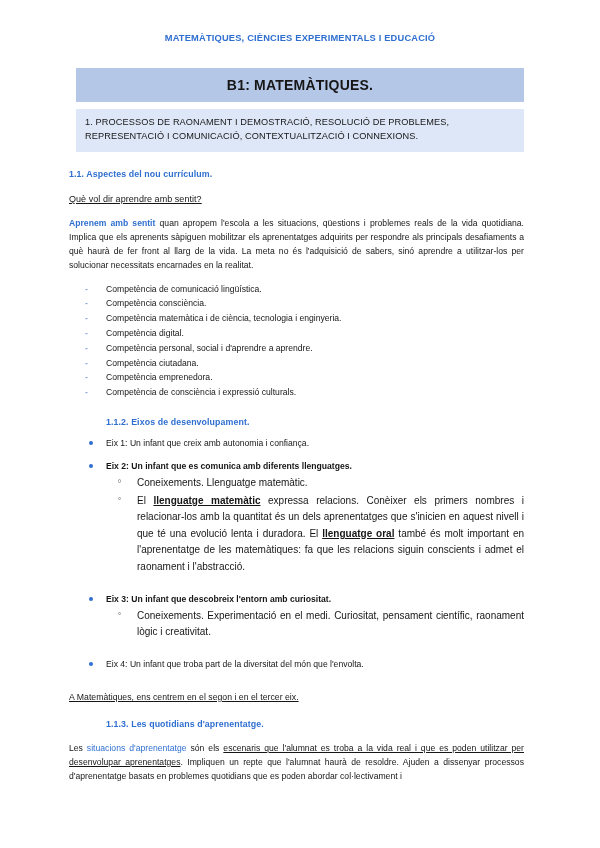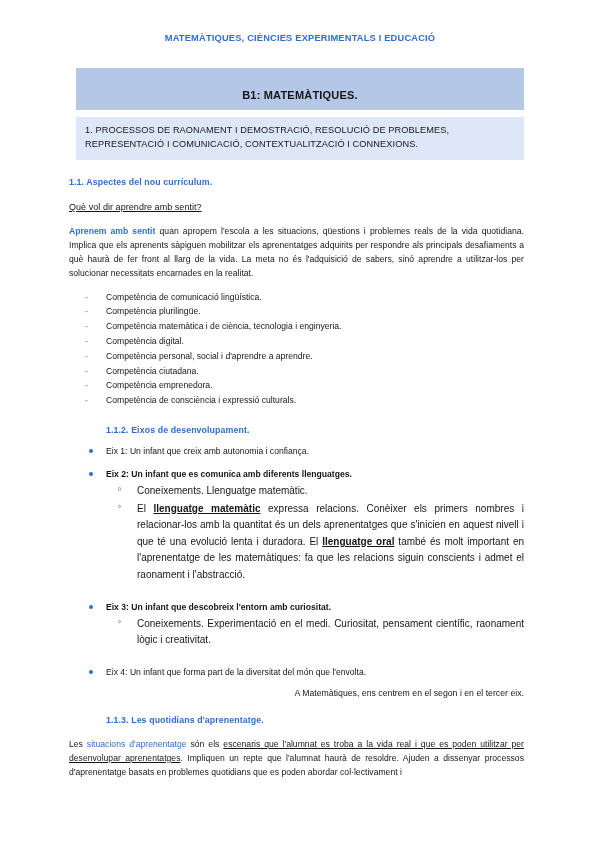--- a/index.html
+++ b/index.html
@@ -35,23 +35,23 @@
   }
 
   
   .banner-wrap {
     margin: 0 76px 0 76px;
   }
   .banner-main {
     background: #b4c7e7;
     text-align: center;
     font-weight: bold;
-    font-size: 11px;
+    font-size: 14px;
     letter-spacing: 0.2px;
-    padding: 21px 6px 9px 6px;
+    padding: 9px 6px 9px 6px;
     margin-top: 25px;
   }
   .banner-sub {
     background: #dee7f7;
     font-weight: normal;
     font-size: 9.2px;
     line-height: 1.52;
     letter-spacing: 0.1px;
     padding: 7px 8px 8px 9px;
     margin-top: 7px;
@@ -144,24 +144,24 @@
     left: 12px;
     top: 4.5px;
     width: 3.2px;
     height: 3.2px;
     border-radius: 50%;
     border: 0.8px solid #9a9a9a;
     box-sizing: border-box;
   }
   .spacer-sm { height: 7px; }
   .note-underline {
+    text-decoration: underline;
     font-size: 8.7px;
-    margin-top: 8px;
+    margin-top: 20px;
     letter-spacing: 0.02px;
-    text-align: right;
   }
 </style>
 </head>
 <body>
 
 <div class="page">
 
   <div class="doc-header">MATEMÀTIQUES, CIÈNCIES EXPERIMENTALS I EDUCACIÓ</div>
 
   <div class="banner-wrap">
@@ -173,21 +173,21 @@
 
     <div class="h-blue">1.1. Aspectes del nou currículum.</div>
 
     <div class="h-underline">Què vol dir aprendre amb sentit?</div>
 
     <p class="para"><span class="blue bold">Aprenem amb sentit</span><span> quan apropem l'escola a les situacions, qüestions i problemes reals de la vida quotidiana. Implica que els aprenents sàpiguen mobilitzar els aprenentatges adquirits per respondre als principals desafiaments a què haurà de fer front al llarg de la vida. La meta no és l'adquisició de sabers, sinó aprendre a utilitzar-los per solucionar necessitats encarnades en la realitat.</span></p>
 
 
     <ul class="lvl1 dash">
       <li>Competència de comunicació lingüística.</li>
-      <li>Competència plurilingüe.</li>
+      <li>Competència consciència.</li>
       <li>Competència matemàtica i de ciència, tecnologia i enginyeria.</li>
       <li>Competència digital.</li>
       <li>Competència personal, social i d'aprendre a aprendre.</li>
       <li>Competència ciutadana.</li>
       <li>Competència emprenedora.</li>
       <li>Competència de consciència i expressió culturals.</li>
     </ul>
 
     <div class="h-blue indent1">1.1.2. Eixos de desenvolupament.</div>
 
@@ -209,21 +209,21 @@
         <span class="bold">Eix 3: Un infant que descobreix l'entorn amb curiositat.</span>
         <ul class="lvl2">
           <li>Coneixements. Experimentació en el medi. Curiositat, pensament científic, raonament lògic i creativitat.</li>
         </ul>
       </li>
     </ul>
 
     <div class="spacer-sm"></div>
 
     <ul class="lvl1 dot">
-      <li>Eix 4: Un infant que forma part de la diversitat del món que l'envolta.</li>
+      <li>Eix 4: Un infant que troba part de la diversitat del món que l'envolta.</li>
     </ul>
 
     <div class="note-underline">A Matemàtiques, ens centrem en el segon i en el tercer eix.</div>
 
     <div class="h-blue indent1">1.1.3. Les quotidians d'aprenentatge.</div>
 
     <p class="para"><span>Les </span><span class="blue">situacions d'aprenentatge</span><span> són els </span><span class="u">escenaris que l'alumnat es troba a la vida real i que es poden utilitzar per desenvolupar aprenentatges</span><span>. Impliquen un repte que l'alumnat haurà de resoldre. Ajuden a dissenyar processos d'aprenentatge basats en problemes quotidians que es poden abordar col·lectivament i</span></p>
 
   </div>
 </div>

